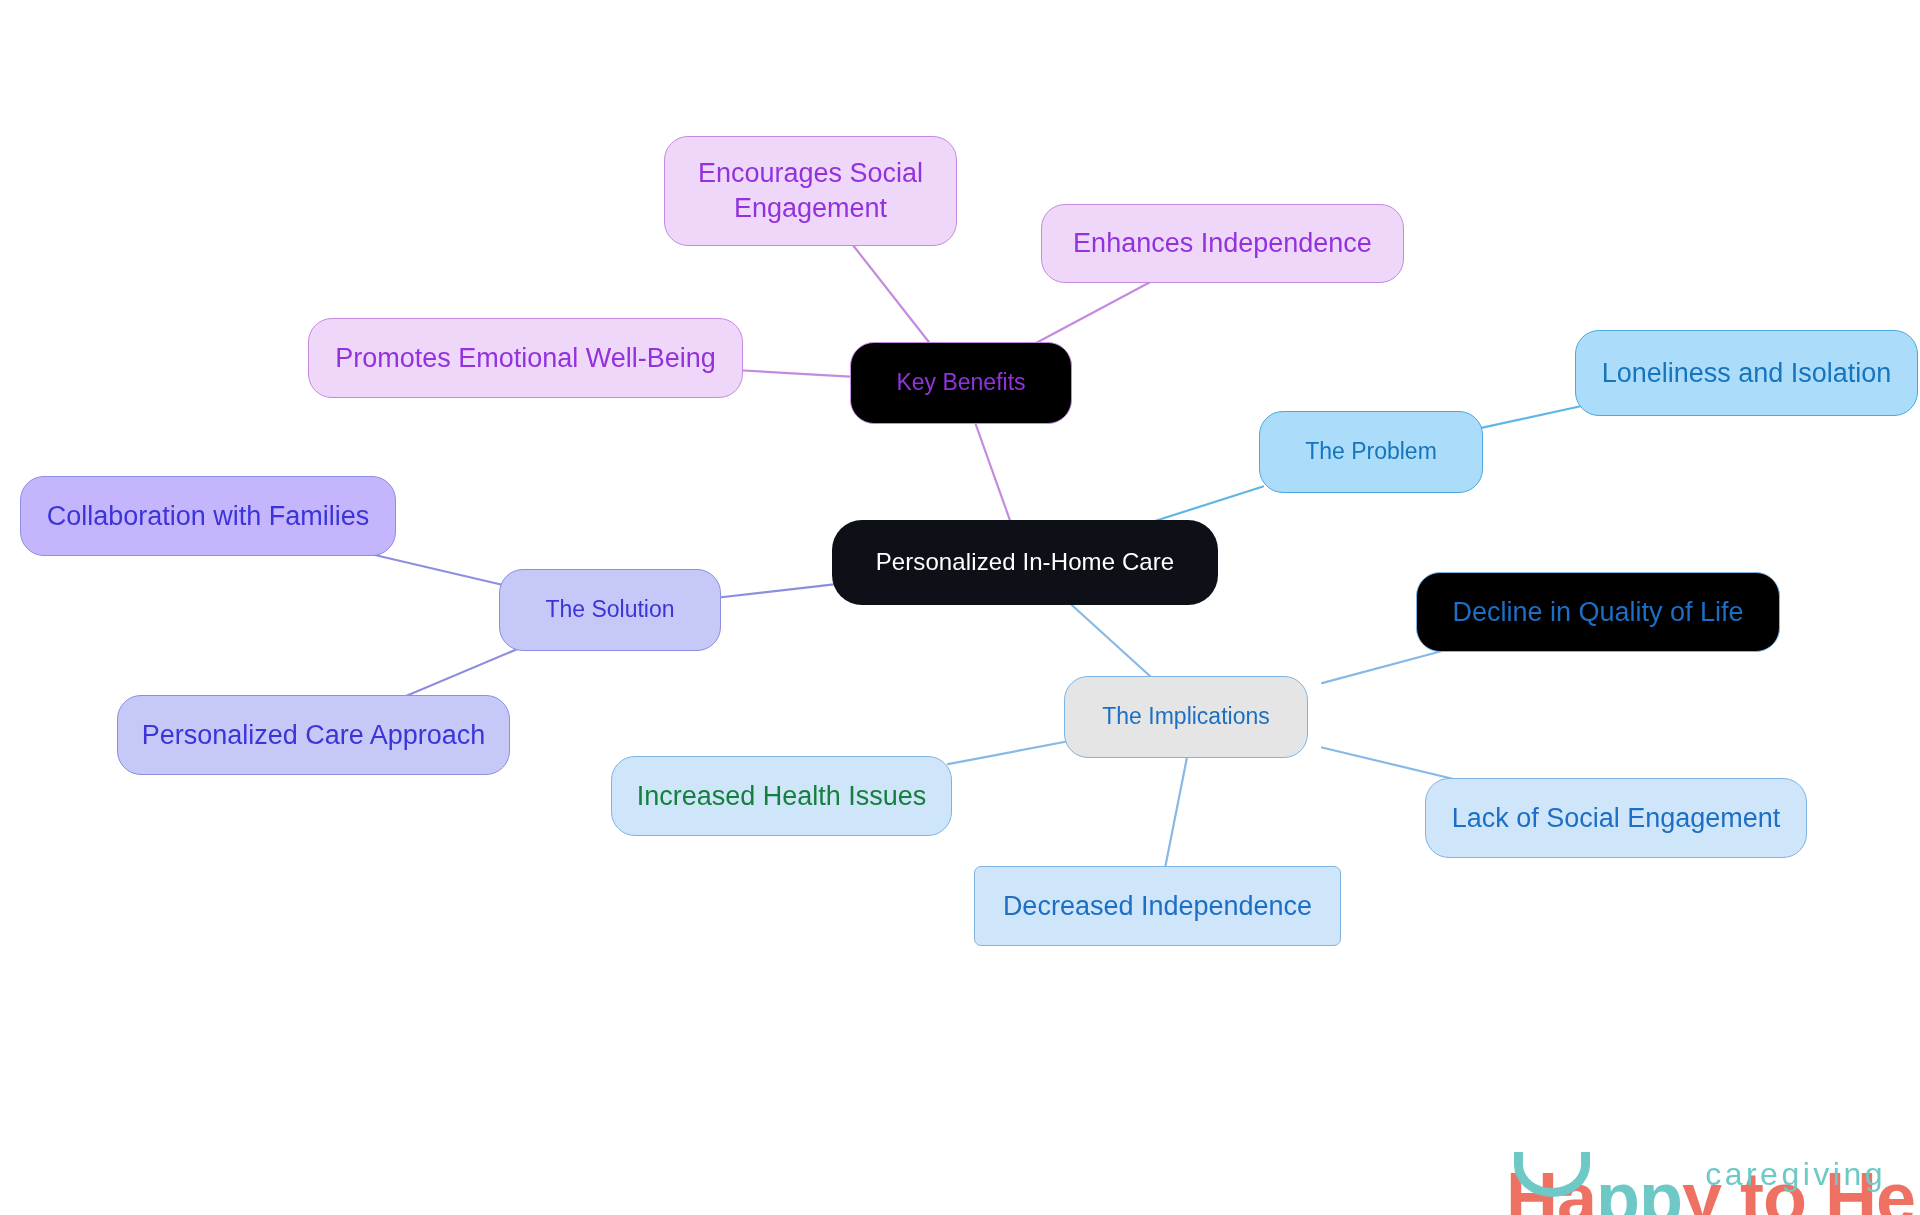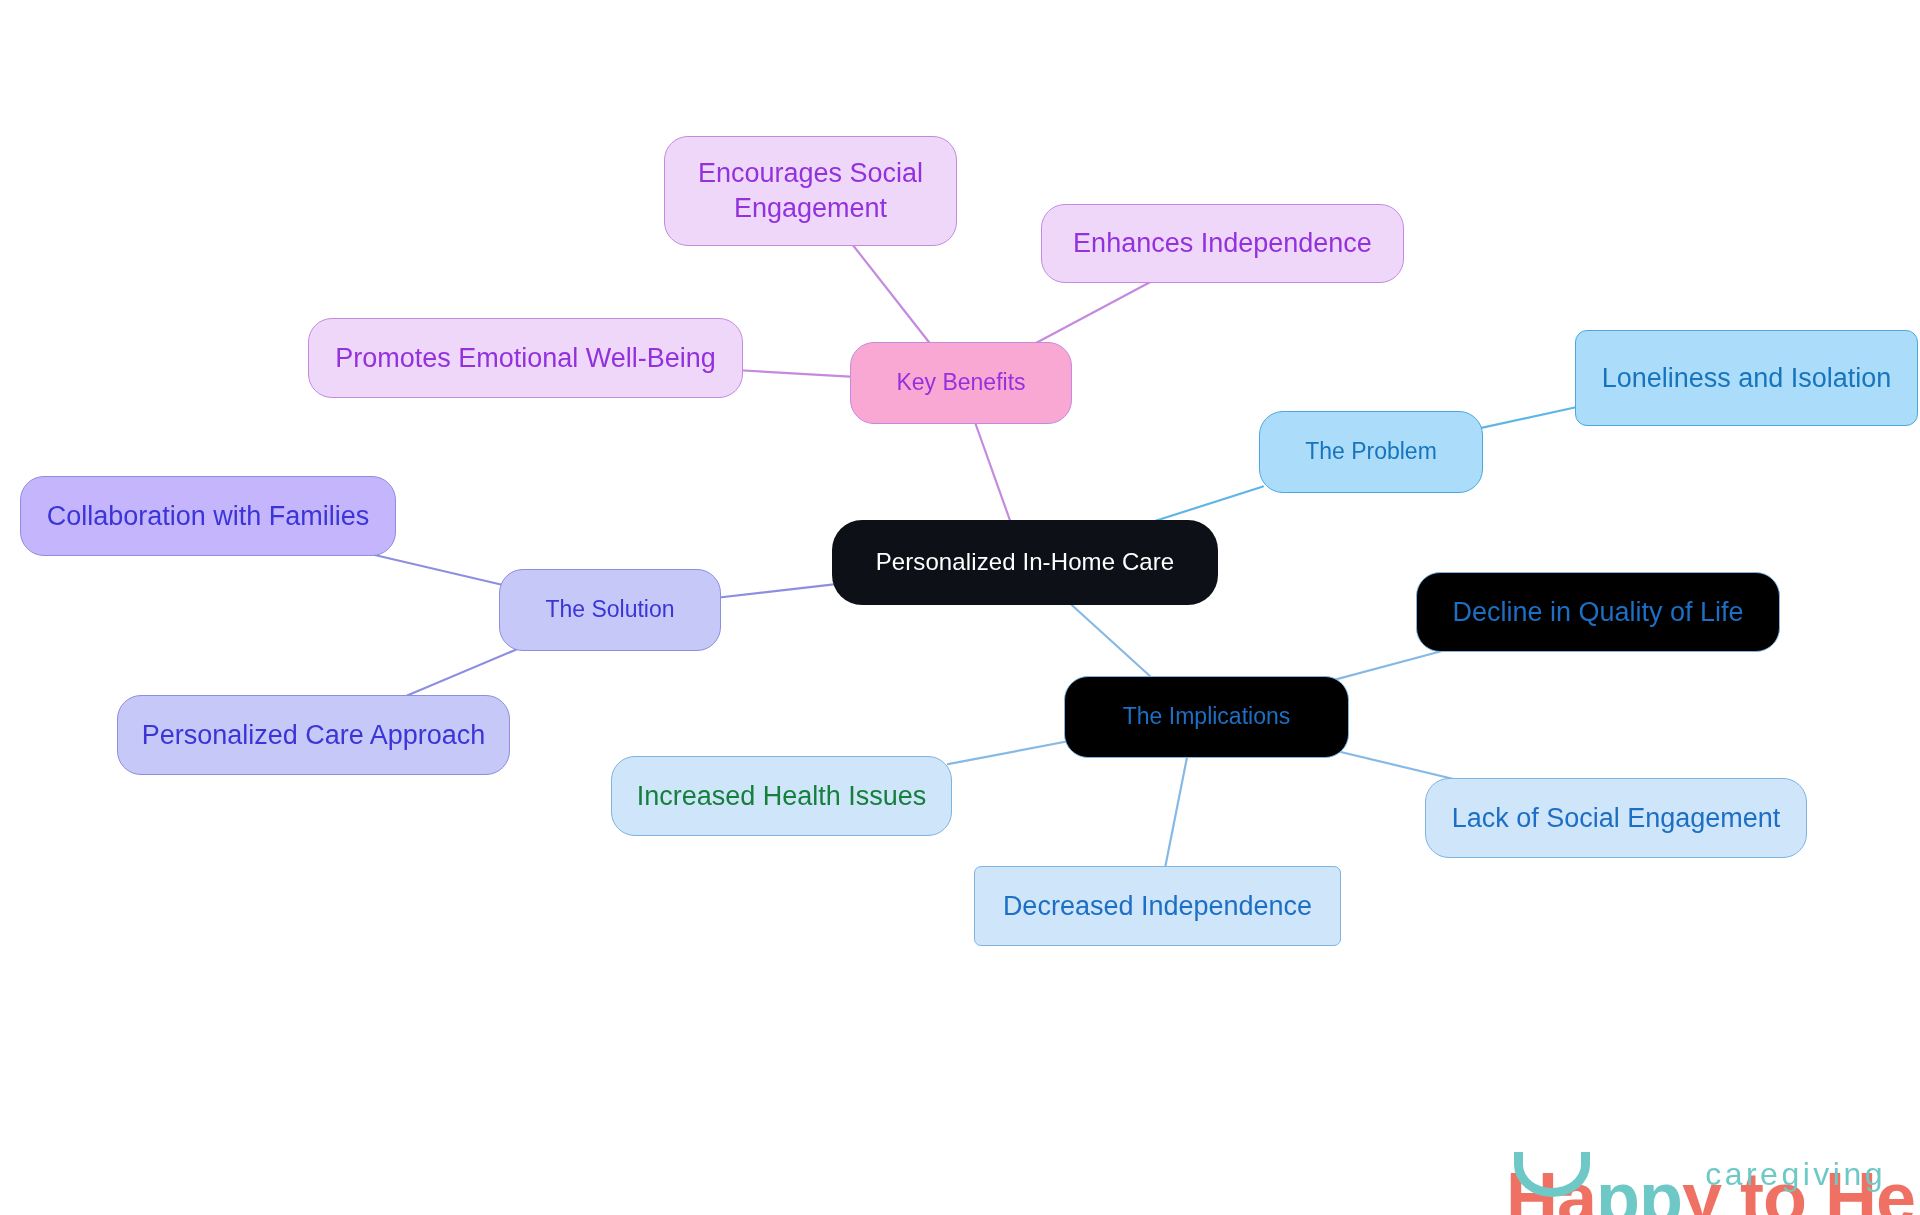--- a/index.html
+++ b/index.html
@@ -105,28 +105,28 @@
       <line x1="1322" y1="747.4679334916865" x2="1465.940594059406" y2="782" stroke="#86b9e6" stroke-width="2.2" stroke-linecap="round"></line>
       <line x1="1187.6587301587301" y1="754" x2="1164.642857142857" y2="870" stroke="#86b9e6" stroke-width="2.2" stroke-linecap="round"></line>
       <line x1="1068" y1="741.2636033857316" x2="948" y2="764.1898428053204" stroke="#86b9e6" stroke-width="2.2" stroke-linecap="round"></line>
       <line x1="836" y1="584.1325301204819" x2="717" y2="597.7530120481928" stroke="#8c8ee0" stroke-width="2.2" stroke-linecap="round"></line>
       <line x1="503" y1="584.9800995024875" x2="361.95744680851067" y2="552" stroke="#8c8ee0" stroke-width="2.2" stroke-linecap="round"></line>
       <line x1="522.236" y1="647" x2="398.892" y2="699" stroke="#8c8ee0" stroke-width="2.2" stroke-linecap="round"></line>
     </svg>
 
   <div id="nodes">
       <div class="node node-root" style="left: 832px; top: 520px; width: 386px; height: 85px; background: rgb(13, 17, 23); color: rgb(255, 255, 255); border-color: rgb(13, 17, 23);">Personalized In-Home Care</div>
-      <div class="node node-branch" style="left: 850px; top: 342px; width: 222px; height: 82px; background: #f9a8d4; color: rgb(147, 50, 221); border-color: rgb(197, 138, 224);">Key Benefits</div>
+      <div class="node node-branch" style="left: 850px; top: 342px; width: 222px; height: 82px; background: #000000; color: rgb(147, 50, 221); border-color: rgb(197, 138, 224);">Key Benefits</div>
       <div class="node node-leaf" style="left: 664px; top: 136px; width: 293px; height: 110px; background: rgb(239, 215, 250); color: rgb(147, 50, 221); border-color: rgb(197, 138, 224);">Encourages Social
 Engagement</div>
       <div class="node node-leaf" style="left: 1041px; top: 204px; width: 363px; height: 79px; background: rgb(239, 215, 250); color: rgb(147, 50, 221); border-color: rgb(197, 138, 224);">Enhances Independence</div>
       <div class="node node-leaf" style="left: 308px; top: 318px; width: 435px; height: 80px; background: rgb(239, 215, 250); color: rgb(147, 50, 221); border-color: rgb(197, 138, 224);">Promotes Emotional Well-Being</div>
       <div class="node node-branch" style="left: 1259px; top: 411px; width: 224px; height: 82px; background: rgb(171, 221, 251); color: rgb(24, 116, 187); border-color: rgb(76, 168, 222);">The Problem</div>
-      <div class="node node-leaf" style="left: 1575px; top: 330px; width: 343px; height: 96px; background: rgb(171, 221, 251); color: rgb(24, 116, 187); border-color: rgb(76, 168, 222); border-radius: 12px;">Loneliness and Isolation</div>
-      <div class="node node-branch" style="left: 1064px; top: 676px; width: 285px; height: 82px; background: #000000; color: rgb(28, 111, 196); border-color: rgb(126, 180, 226);">The Implications</div>
+      <div class="node node-leaf" style="left: 1575px; top: 330px; width: 343px; height: 86px; background: rgb(171, 221, 251); color: rgb(24, 116, 187); border-color: rgb(76, 168, 222);">Loneliness and Isolation</div>
+      <div class="node node-branch" style="left: 1064px; top: 676px; width: 244px; height: 82px; background: #e5e5e5; color: rgb(28, 111, 196); border-color: rgb(126, 180, 226);">The Implications</div>
       <div class="node node-leaf" style="left: 1416px; top: 572px; width: 364px; height: 80px; background: #000000; color: rgb(28, 111, 196); border-color: rgb(126, 180, 226);">Decline in Quality of Life</div>
       <div class="node node-leaf" style="left: 1425px; top: 778px; width: 382px; height: 80px; background: rgb(207, 229, 250); color: rgb(28, 111, 196); border-color: rgb(126, 180, 226);">Lack of Social Engagement</div>
       <div class="node node-leaf" style="left: 974px; top: 866px; width: 367px; height: 80px; background: rgb(207, 229, 250); color: rgb(28, 111, 196); border-color: rgb(126, 180, 226); border-radius: 7px;">Decreased Independence</div>
       <div class="node node-leaf" style="left: 611px; top: 756px; width: 341px; height: 80px; background: rgb(207, 229, 250); color: #15803d; border-color: rgb(126, 180, 226);">Increased Health Issues</div>
       <div class="node node-branch" style="left: 499px; top: 569px; width: 222px; height: 82px; background: rgb(198, 200, 247); color: rgb(59, 53, 216); border-color: rgb(140, 142, 224);">The Solution</div>
       <div class="node node-leaf" style="left: 20px; top: 476px; width: 376px; height: 80px; background: #c4b5fd; color: rgb(59, 53, 216); border-color: rgb(140, 142, 224);">Collaboration with Families</div>
       <div class="node node-leaf" style="left: 117px; top: 695px; width: 393px; height: 80px; background: rgb(198, 200, 247); color: rgb(59, 53, 216); border-color: rgb(140, 142, 224);">Personalized Care Approach</div>
     </div>
 
   <div id="logo">

